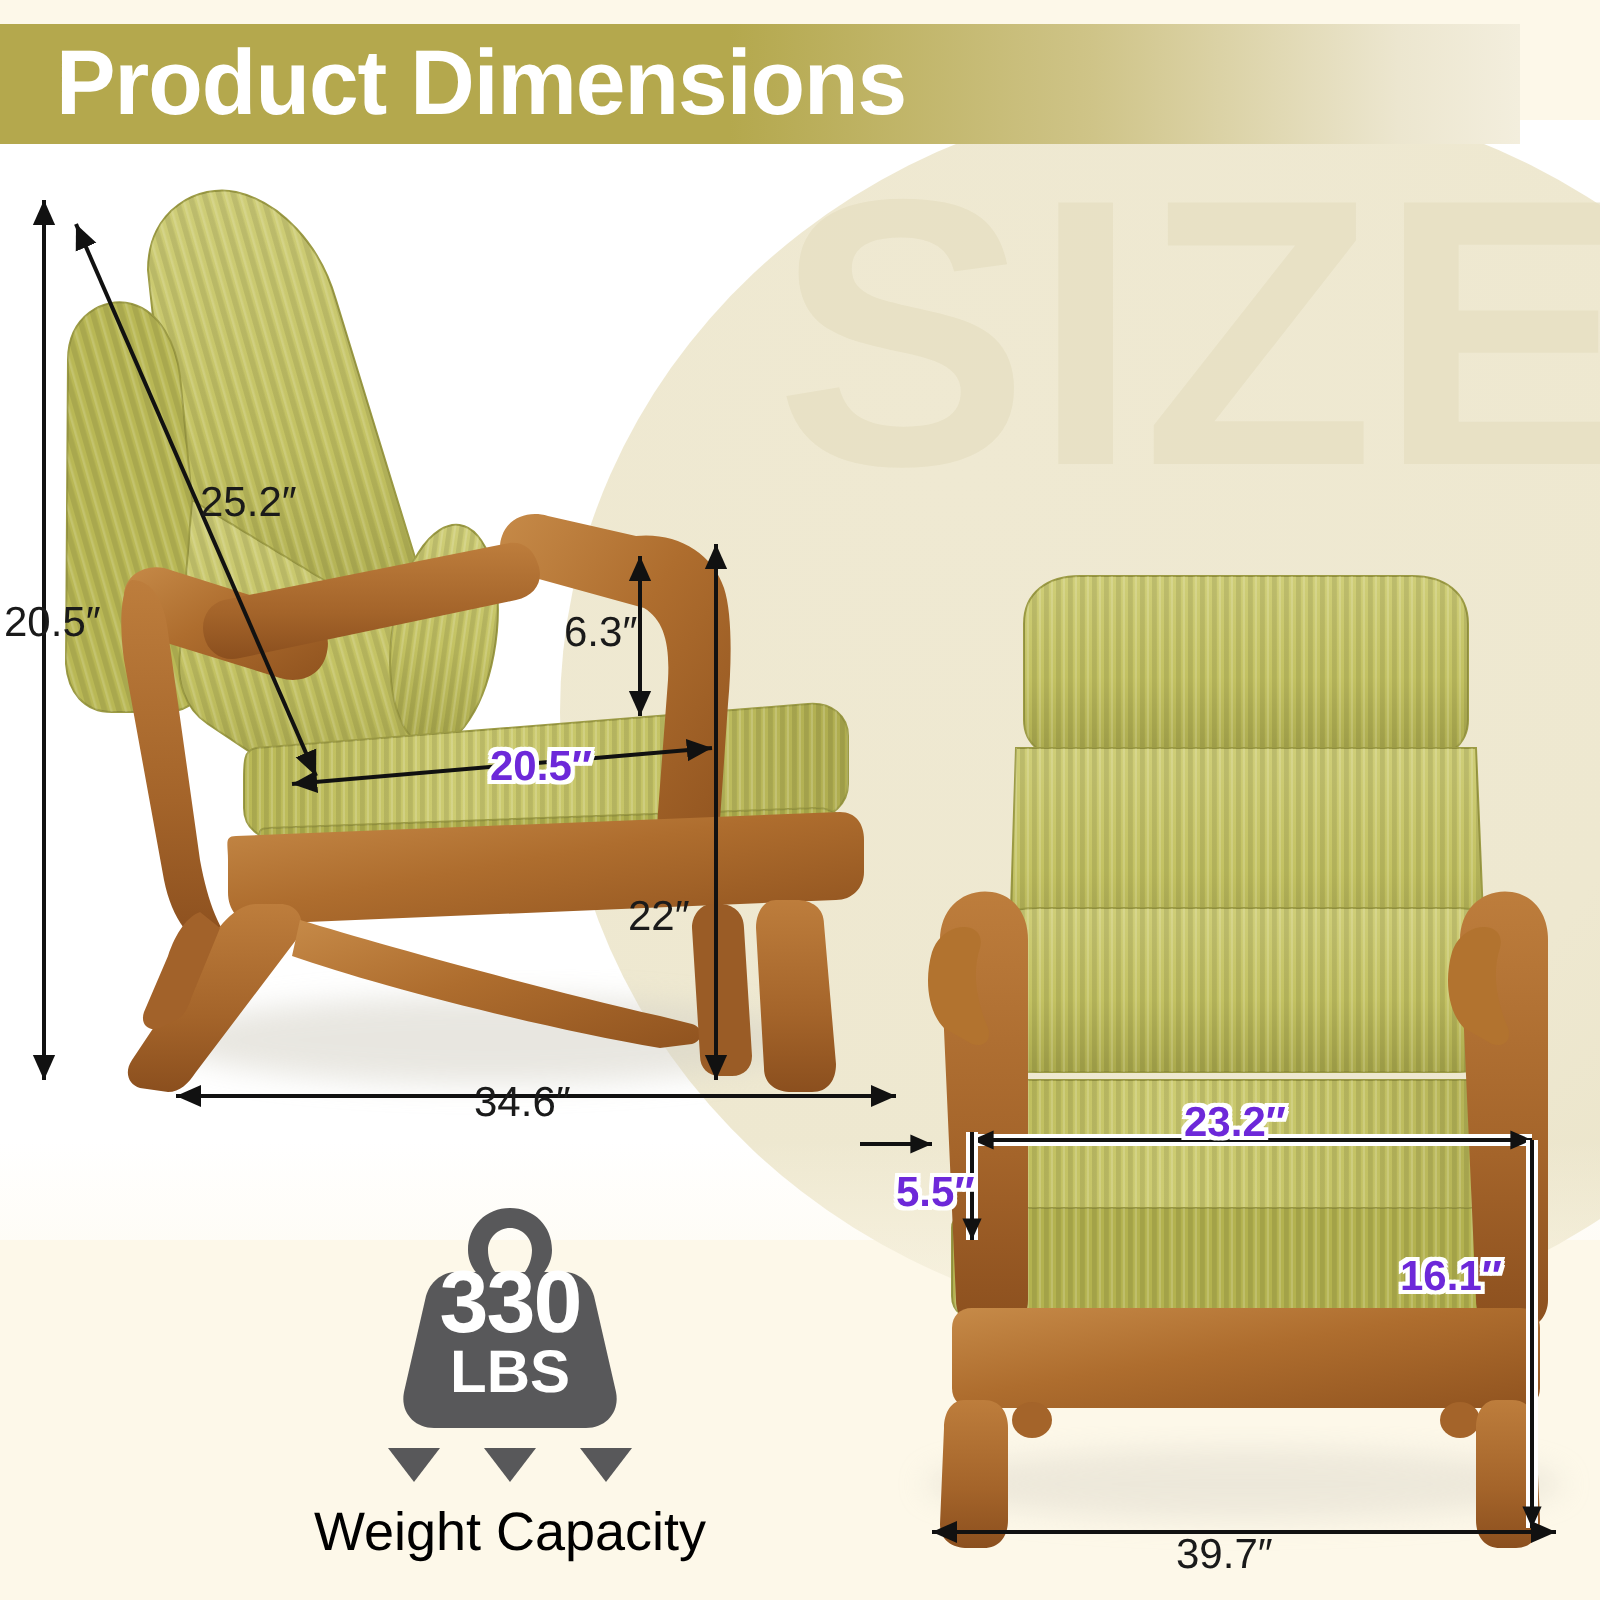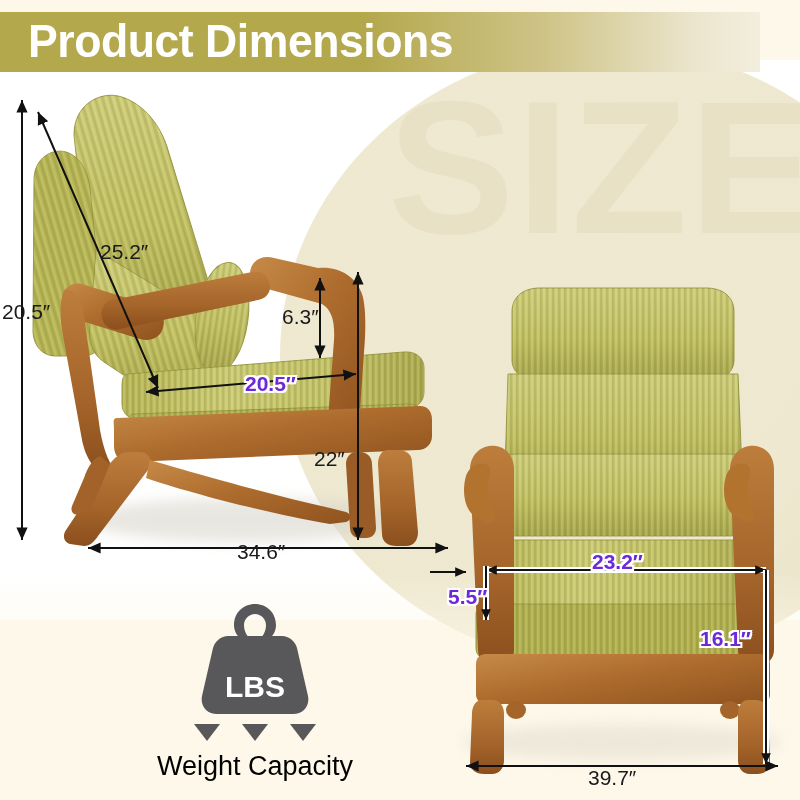--- a/index.html
+++ b/index.html
@@ -338,20 +338,21 @@
   <div class="weight-block">
     <div class="weight-icon-wrap">
       <svg width="130" height="118" viewBox="0 0 130 118">
         <path d="M65 4 C53 4 44 13 44 25 C44 31 47 36 51 39 L61 39
                  C57 37 54 31 54 25 C54 19 59 14 65 14 C71 14 76 19 76 25
                  C76 31 73 37 69 39 L79 39 C83 36 86 31 86 25 C86 13 77 4 65 4 Z" fill="#58585a"></path>
         <path d="M38 36 L92 36 C99 36 105 41 107 48 L118 96
                  C120 106 113 114 103 114 L27 114 C17 114 10 106 12 96
                  L23 48 C25 41 31 36 38 36 Z" fill="#58585a"></path>
       </svg>
+      <div class="weight-num">330</div>
       <div class="weight-unit">LBS</div>
     </div>
     <div class="arrows-row">
       <div class="tri-down"></div>
       <div class="tri-down"></div>
       <div class="tri-down"></div>
     </div>
     <div class="weight-caption">Weight Capacity</div>
   </div>
 

